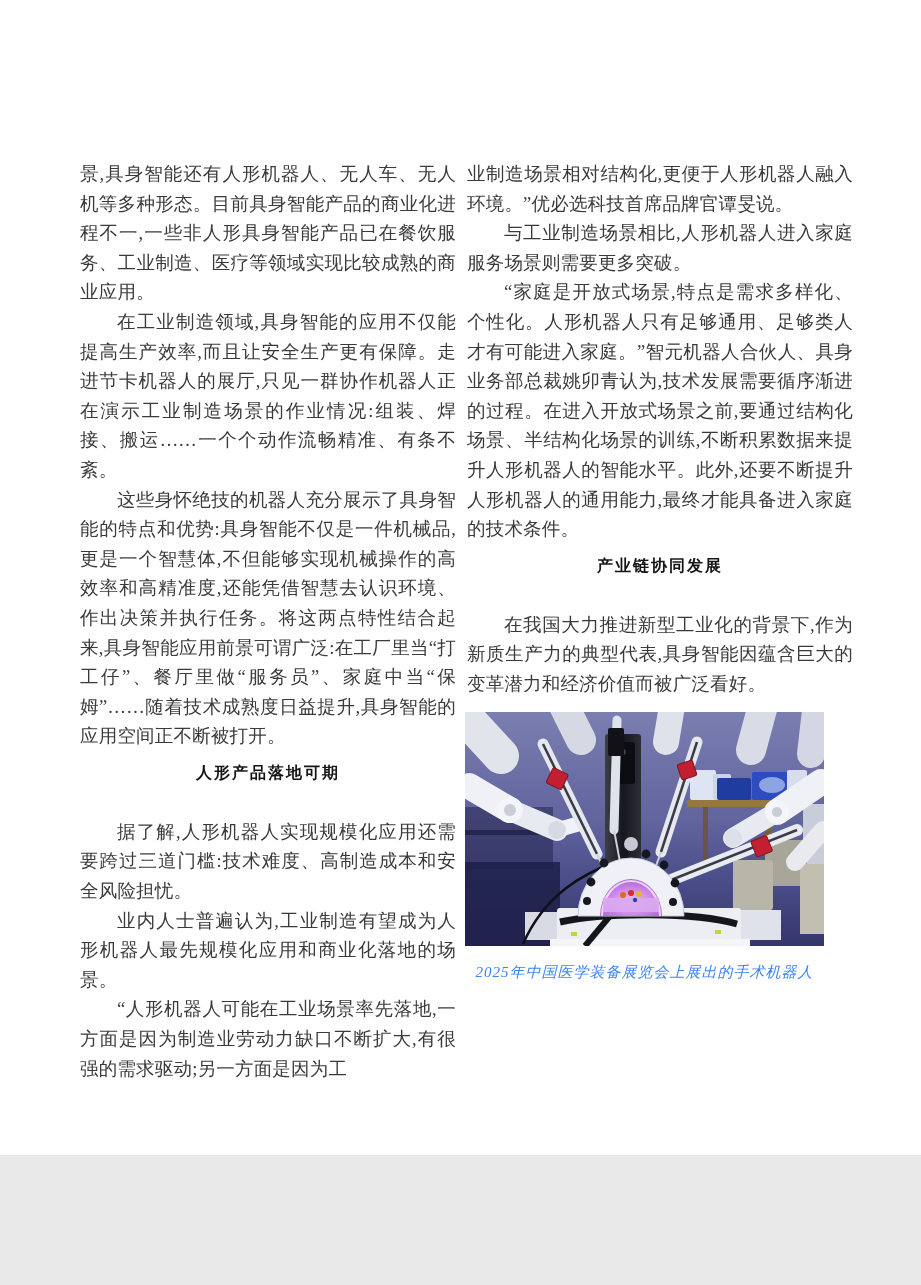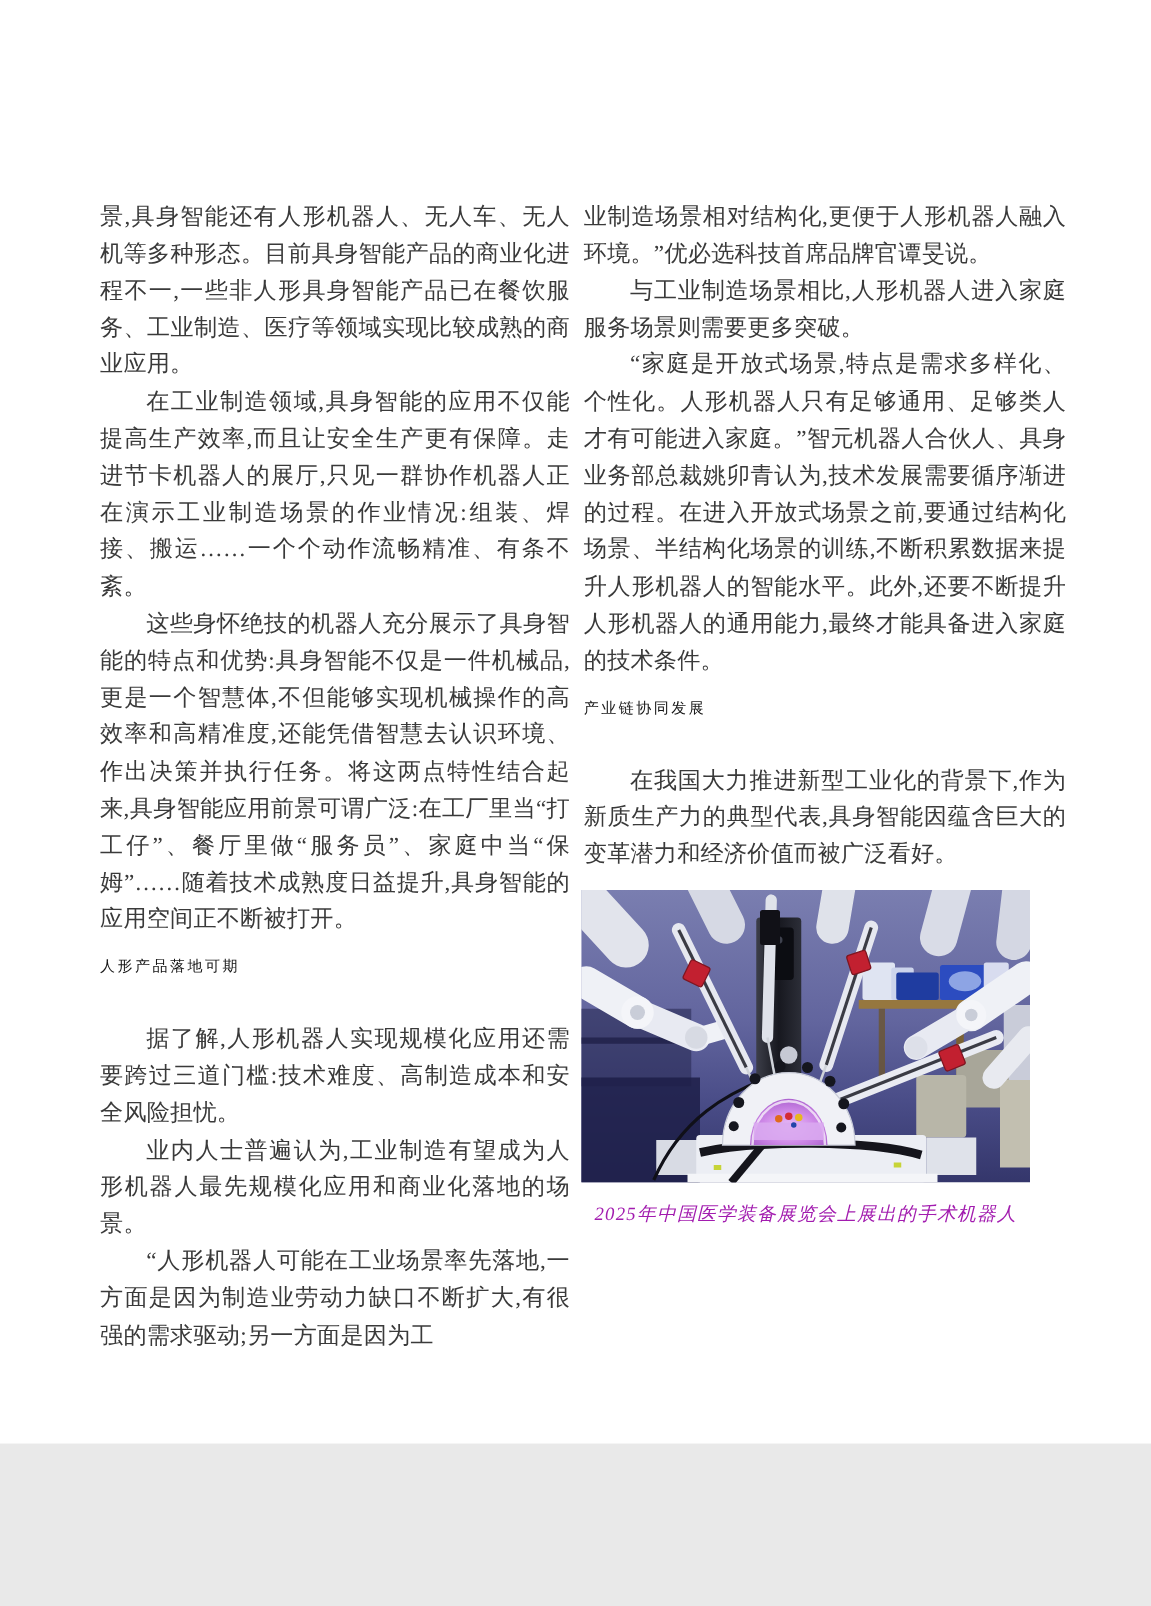--- a/index.html
+++ b/index.html
@@ -22,34 +22,35 @@
     text-align:justify;
     text-justify:inter-character;
     word-break:break-all;
     text-indent:2em;
     letter-spacing:0.2px;
   }
   .para.continued{text-indent:0;}
   .section-heading{
     margin:8px 0 32px 0;
     font-family:"Liberation Sans","DejaVu Sans",sans-serif;
-    font-size:12px;
-    font-weight:normal;
+    font-size:16px;
+    font-weight:bold;
     line-height:26px;
     color:#151515;
+    text-align:center;
     letter-spacing:2px;
   }
   .photo-figure{margin:12px 0 0 -2px;width:359px;}
   .photo-frame{width:359px;height:234px;display:block;}
   .photo-caption{
     margin-top:17px;
     text-align:center;
     font-style:italic;
     font-size:15px;
-    color:#a21caf;
+    color:#3b82f6;
     letter-spacing:1px;
     line-height:19px;
   }
   .footer{position:absolute;left:0;top:1192px;width:921px;height:60px;}
   .page-number{
     position:absolute;left:618px;top:5px;width:90px;
     text-align:center;
     font-size:17px;color:#2c2c2c;letter-spacing:6px;
   }
   .footer-brand{position:absolute;left:703px;top:0;width:126px;}

